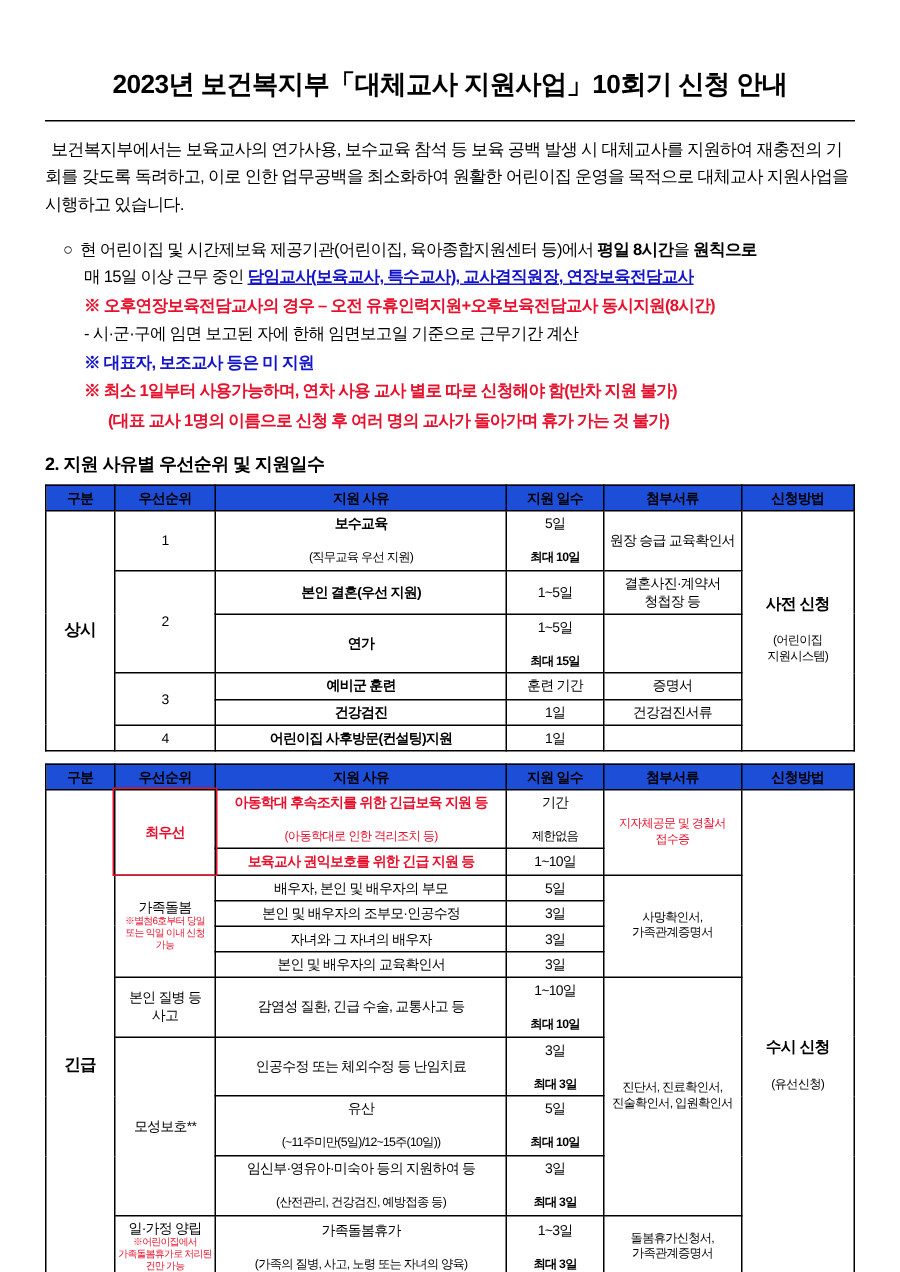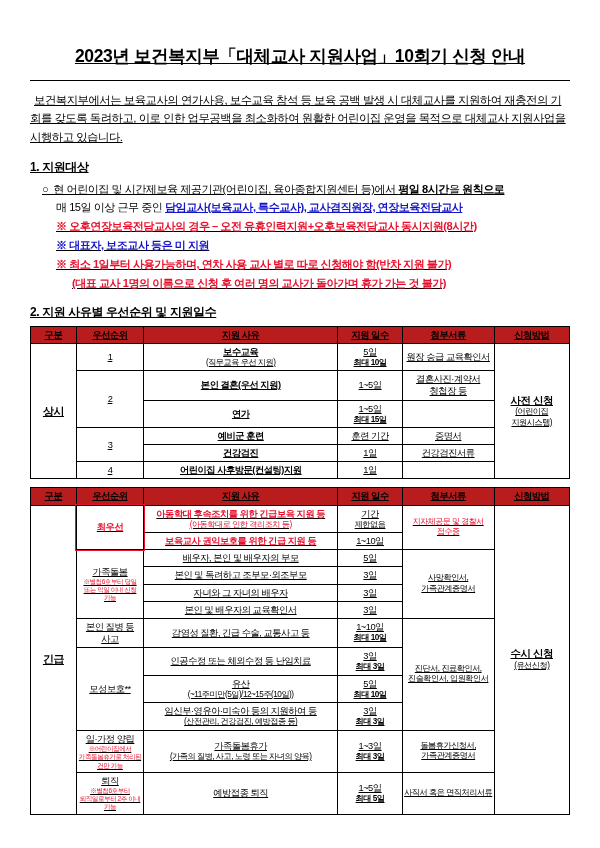--- a/index.html
+++ b/index.html
@@ -13,21 +13,20 @@
     font-family: "Liberation Sans", sans-serif;
     color: #000000;
     overflow: hidden;
   }
   .page {
     position: relative;
     width: 600px;
     height: 848px;
     padding: 0;
     box-sizing: border-box;
-    text-decoration: underline;
   }
   .inner {
     padding: 44px 30px 10px 30px;
   }
   h1.doc-title {
     font-size: 17.5px;
     font-weight: bold;
     letter-spacing: -0.4px;
     margin: 0 0 12px 0;
     text-align: center;
@@ -86,25 +85,26 @@
   table.sched th, table.sched td {
     border: 0.8px solid #000;
     text-align: center;
     vertical-align: middle;
     padding: 2px 1px;
     line-height: 1.3;
     word-break: keep-all;
   }
   table.sched th {
     font-weight: bold;
-    background: #b91c1c;
+    background: #1d4ed8;
   }
   .cell-sub {
     font-size: 8.2px;
     display: block;
+    margin-top: 12px;
   }
   .cell-red { color: #e8112d; }
   .cell-bold { font-weight: bold; }
   .tiny-red {
     color: #e8112d;
     font-size: 6.6px;
     display: block;
     line-height: 1.25;
   }
   .redline {
@@ -122,26 +122,26 @@
 <body>
 
 <div class="page">
   <div class="inner">
 
     <h1 class="doc-title">2023년 보건복지부「대체교사 지원사업」10회기 신청 안내</h1>
     <hr class="rule">
 
     <p class="intro">보건복지부에서는 보육교사의 연가사용, 보수교육 참석 등 보육 공백 발생 시 대체교사를 지원하여 재충전의 기회를 갖도록 독려하고, 이로 인한 업무공백을 최소화하여 원활한 어린이집 운영을 목적으로 대체교사 지원사업을 시행하고 있습니다.</p>
 
-    <div class="sec-title">1. 지원대상</div>
 
     <ul class="bullets">
       <li>○&nbsp; 현 어린이집 및 시간제보육 제공기관(어린이집, 육아종합지원센터 등)에서 <span class="b">평일 8시간</span>을 <span class="b">원칙으로</span><br>
         <span style="padding-left:14px; display:inline-block;">매 15일 이상 근무 중인 <span class="u b blue">담임교사(보육교사, 특수교사), 교사겸직원장, 연장보육전담교사</span></span></li>
       <li class="ind red b">※ 오후연장보육전담교사의 경우 – 오전 유휴인력지원+오후보육전담교사 동시지원(8시간)</li>
+      <li class="ind">- 시·군·구에 임면 보고된 자에 한해 임면보고일 기준으로 근무기간 계산</li>
       <li class="ind blue b">※ 대표자, 보조교사 등은 미 지원</li>
       <li class="ind red b">※ 최소 1일부터 사용가능하며, 연차 사용 교사 별로 따로 신청해야 함(반차 지원 불가)</li>
       <li class="ind2 red b">(대표 교사 1명의 이름으로 신청 후 여러 명의 교사가 돌아가며 휴가 가는 것 불가)</li>
     </ul>
 
     <div class="sec-title">2. 지원 사유별 우선순위 및 지원일수</div>
 
     <table class="sched">
       <colgroup>
         <col class="col-a">
@@ -260,21 +260,21 @@
         <tr>
           <td rowspan="4">
             <span>가족돌봄</span>
             <span class="tiny-red">※별첨6호부터 당일 또는 익일 이내 신청 가능</span>
           </td>
           <td>배우자, 본인 및 배우자의 부모</td>
           <td>5일</td>
           <td rowspan="4" style="font-size:8.2px;">사망확인서, 가족관계증명서</td>
         </tr>
         <tr>
-          <td>본인 및 독려하고 조부모·외조부모</td>
+          <td>본인 및 배우자의 조부모·인공수정</td>
           <td>3일</td>
         </tr>
         <tr>
           <td>자녀와 그 자녀의 배우자</td>
           <td>3일</td>
         </tr>
         <tr>
           <td>본인 및 배우자의 교육확인서</td>
           <td>3일</td>
         </tr>

